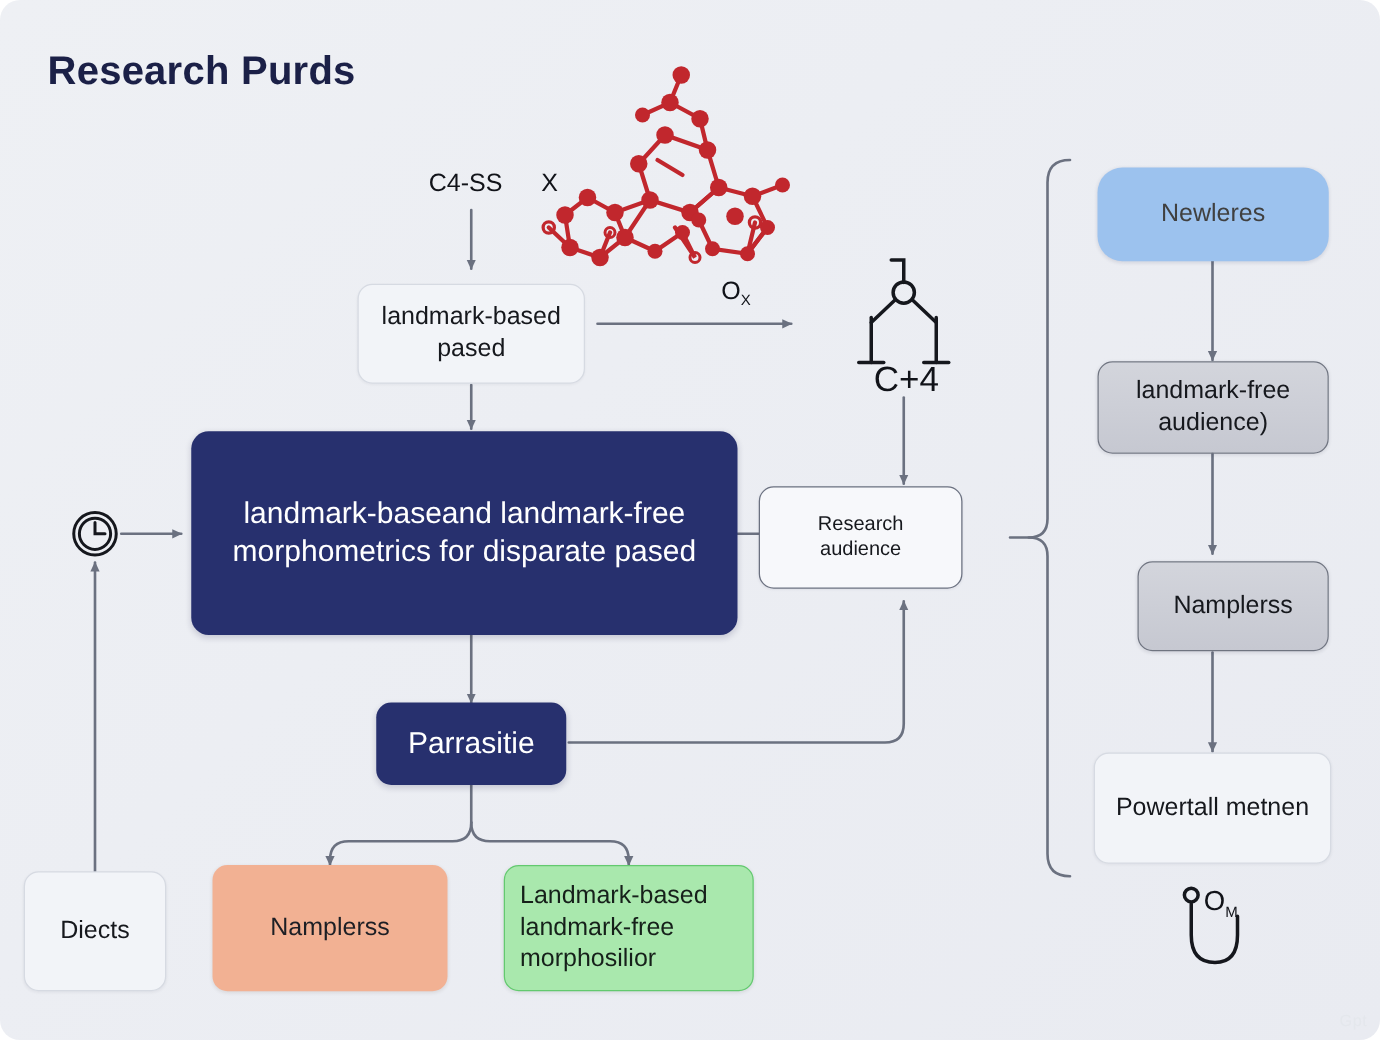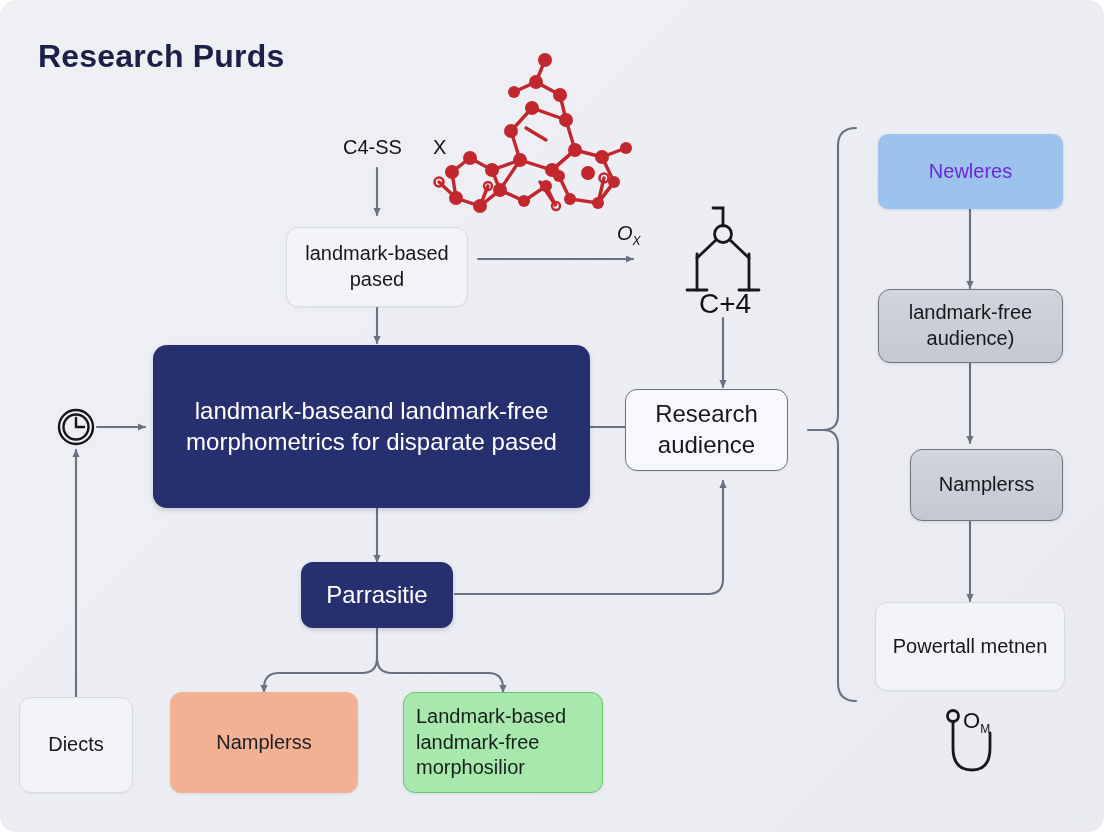--- a/index.html
+++ b/index.html
@@ -40,23 +40,23 @@
   
   .n-navy{
     background:#27306e;
     color:#ffffff;
     border:none;
     box-shadow:0 2px 5px rgba(25,30,70,.18);
   }
   
   .n-blue{
     background:#9cc2ee;
-    color:#6d28d9;
+    color:#404040;
     border:none;
-    border-radius:10px;
+    border-radius:20px;
     box-shadow:0 1px 3px rgba(30,40,80,.12);
     text-align:center;
   }
   
   .n-grey{
     background:linear-gradient(180deg,#d3d5dc 0%,#c6c8d1 100%);
     border:1.5px solid #6f7480;
     color:#16181d;
     box-shadow:0 1px 3px rgba(30,35,60,.12);
   }
@@ -208,37 +208,37 @@
       <circle cx="953" cy="716" r="5.5"></circle>
       <path d="M953,723 L953,748 Q953,770 972,770 Q990,770 990,748 L990,733"></path>
     </g>
   </svg>
 
   <div id="title">Research Purds</div>
 
   <div class="freetext" style="left:343px;top:136px;font-size:20px;">C4-SS</div>
   <div class="freetext" style="left:433px;top:136px;font-size:20px;">X</div>
 
-  <div class="freetext" style="left:617px;top:222px;font-size:20px;font-style:italic;">
+  <div class="freetext" style="left:577px;top:222px;font-size:20px;">
     <span>O</span><span class="sub">X</span>
   </div>
 
   <div class="freetext" style="left:699px;top:288px;font-size:28px;">C+4</div>
 
   <div class="freetext" style="left:963px;top:708px;font-size:22px;">
     <span>O</span><span class="sub">M</span>
   </div>
 
   <div class="node n-faint" style="left:286px;top:227px;width:182px;height:80px;font-size:20px;white-space:pre-line;">landmark-based
 pased</div>
 
   <div class="node n-navy" style="left:153px;top:345px;width:437px;height:163px;font-size:24px;white-space:pre-line;padding:0 22px;border-radius:14px;">landmark-baseand landmark-free
 morphometrics for disparate pased</div>
 
-  <div class="node n-plain" style="left:625px;top:389px;width:163px;height:82px;font-size:24px;white-space:pre-line;border-color:#6b7180;background:#f7f8fb;">Research
+  <div class="node n-plain" style="left:607px;top:389px;width:163px;height:82px;font-size:16px;white-space:pre-line;border-color:#6b7180;background:#f7f8fb;">Research
 audience</div>
 
   <div class="node n-navy" style="left:301px;top:562px;width:152px;height:66px;font-size:24px;">Parrasitie</div>
 
   <div class="node n-faint" style="left:19px;top:697px;width:114px;height:96px;font-size:20px;">Diects</div>
 
   <div class="node n-salmon" style="left:170px;top:692px;width:188px;height:101px;font-size:20px;">Namplerss</div>
 
   <div class="node n-green" style="left:403px;top:692px;width:200px;height:101px;font-size:20px;white-space:pre-line;padding:0 12px;justify-content:flex-start;text-align:left;">Landmark-based
 landmark-free

